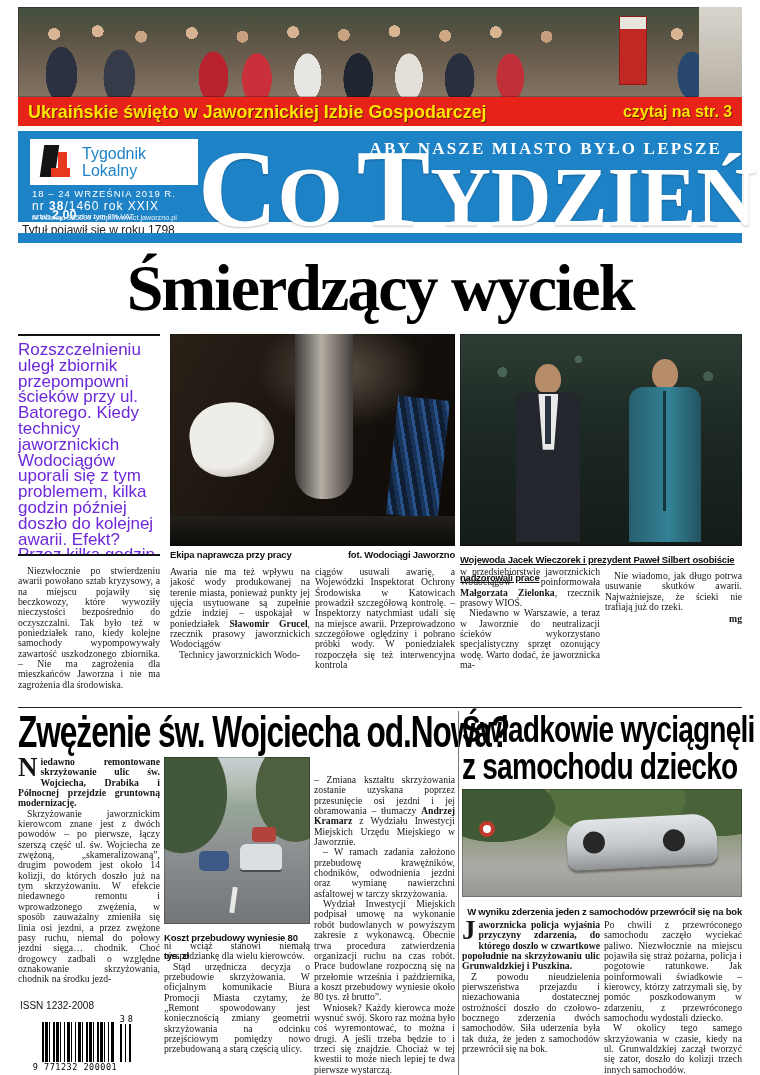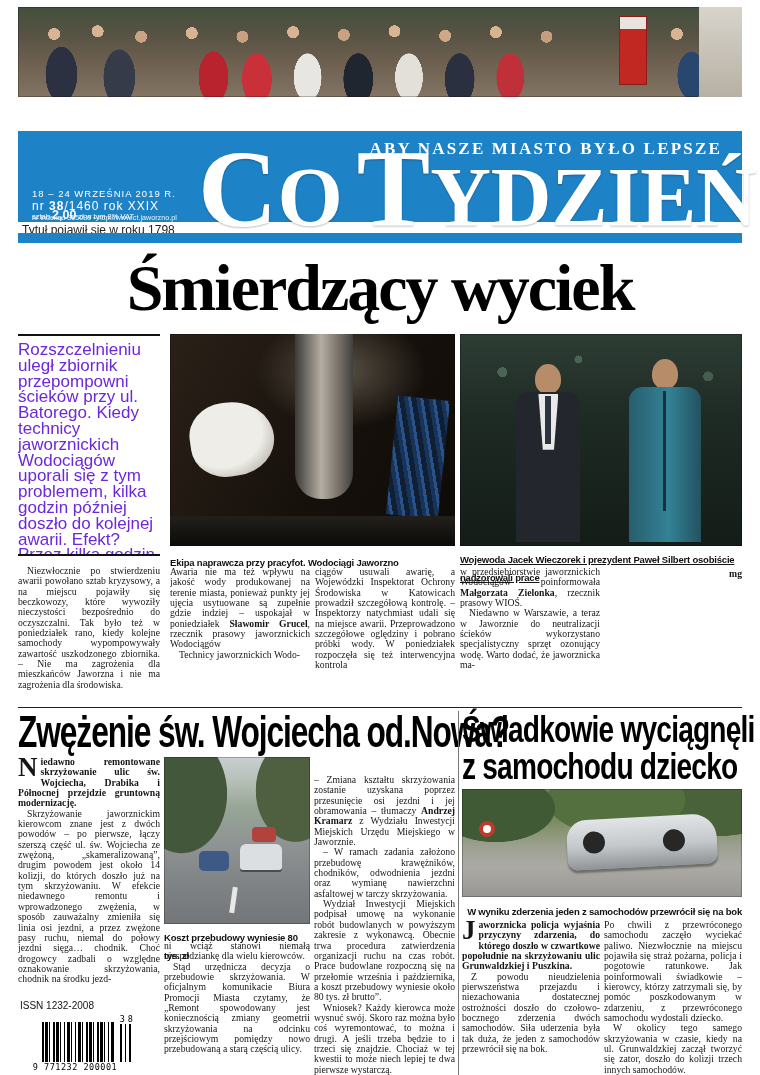--- a/index.html
+++ b/index.html
@@ -115,21 +115,21 @@
   .man{position:absolute;}
   .head{position:absolute;left:50%;transform:translateX(-50%);top:0;width:26px;height:30px;border-radius:50% 50% 45% 45%;background:#b78c69;}
   .m1{left:20%;top:14%;width:64px;height:100%;}
   .m1 .torso{position:absolute;left:0;top:28px;width:64px;height:150px;border-radius:12px 12px 0 0;background:#23262c;}
   .m1 .shirt{position:absolute;left:22px;top:30px;width:20px;height:56px;background:#e9e9ea;clip-path:polygon(0 0,100% 0,78% 100%,22% 100%);}
   .m1 .tie{position:absolute;left:29px;top:32px;width:6px;height:48px;background:#2b3440;}
   .m2{left:60%;top:12%;width:72px;height:100%;}
   .m2 .torso{position:absolute;left:0;top:28px;width:72px;height:155px;border-radius:14px 14px 0 0;background:linear-gradient(90deg,#275e6e,#338296 55%,#23525f);}
   .m2 .zip{position:absolute;left:34px;top:32px;width:3px;height:120px;background:#16333b;}
 
-  .cap-row1{left:170px;top:549px;width:285px;display:flex;margin-top:8px;}
+  .cap-row1{left:170px;top:549px;width:285px;display:flex;justify-content:space-between;}
   .cap-row2{left:460px;top:549px;width:282px;text-decoration:underline;}
 
   .hr-main{left:18px;top:707px;width:724px;height:1px;background:#222;}
 
   
   .a2-head{left:18px;top:711px;width:437px;height:44px;overflow:visible;}
   .a2-head span{display:inline-block;font-family:"Liberation Sans",sans-serif;font-weight:700;color:#000;
     font-size:44px;line-height:42px;letter-spacing:-1.5px;transform:scaleX(.72);transform-origin:left;white-space:nowrap;}
   .a2c1{left:18px;top:757px;width:142px;height:236px;}
   .a2c2-photo{left:164px;top:757px;width:146px;height:167px;overflow:hidden;
@@ -179,22 +179,37 @@
 </head>
 <body>
 
 <div class="page">
 
   <div class="abs photo photo-top">
     <div class="rollup"></div>
     <div class="wall"></div>
   </div>
 
+  <div class="abs red-banner">
+    <span class="rb-title">Ukraińskie święto w Jaworznickiej Izbie Gospodarczej</span>
+    <span class="rb-cta">czytaj na str. 3</span>
+  </div>
 
   <div class="abs masthead">
+    <div class="logo-box">
+      <div class="tl-logo">
+        <div class="tl-black"></div>
+        <div class="tl-red-v"></div>
+        <div class="tl-red-h"></div>
+      </div>
+      <div class="logo-name">
+        <div>Tygodnik</div>
+        <div>Lokalny</div>
+      </div>
+    </div>
     <div class="mh-date">18 – 24 WRZEŚNIA 2019 R.</div>
     <div class="mh-issue"><span>nr </span><b>38</b><span>/1460 rok XXIX</span></div>
     <div class="mh-price"><span>sztab </span><span class="big">2,00</span><span> zł w tym 8% VAT</span></div>
     <div class="mh-index">nr indeksu 355089 • http://www.ct.jaworzno.pl</div>
     <div class="mh-tagline">ABY NASZE MIASTO BYŁO LEPSZE</div>
   </div>
 
   <div class="abs mh-title"><span class="cap">C</span><span class="sc">O</span><span class="gap"></span><span class="cap">T</span><span class="sc">YDZIEŃ</span></div>
 
   <div class="abs strip-white">
@@ -245,20 +260,21 @@
   </div>
   <div class="abs bodytext c2">
     <p><span>Awaria nie ma też wpływu na jakość wody produkowanej na terenie miasta, ponieważ punkty jej ujęcia usytuowane są zupełnie gdzie indziej – uspokajał w poniedziałek </span><b>Sławomir Grucel</b><span>, rzecznik prasowy jaworznickich Wodociągów</span></p>
     <p class="p-ind">Technicy jaworznickich Wodo-</p>
   </div>
   <div class="abs bodytext c4">
     <p><span>w przedsiębiorstwie jaworznickich Wodociągów – poinformowała </span><b>Małgorzata Zielonka</b><span>, rzecznik prasowy WIOŚ.</span></p>
     <p class="p-ind">Niedawno w Warszawie, a teraz w Jaworznie do neutralizacji ścieków wykorzystano specjalistyczny sprzęt ozonujący wodę. Warto dodać, że jaworznicka ma-</p>
   </div>
   <div class="abs bodytext c5">
+    <p class="p-ind p-sp">Nie wiadomo, jak długo potrwa usuwanie skutków awarii. Najważniejsze, że ścieki nie trafiają już do rzeki.</p>
     <div class="byline">mg</div>
   </div>
 
   <div class="abs hr-main"></div>
 
   <div class="abs a2-head">
     <span>Zwężenie św. Wojciecha od.Nowa?</span>
   </div>
   <div class="abs bodytext a2c1">
     <p class="intro"><span class="dropcap">N</span><span>iedawno remontowane skrzyżowanie ulic św. Wojciecha, Drabika i Północnej przejdzie gruntowną modernizację.</span></p>

